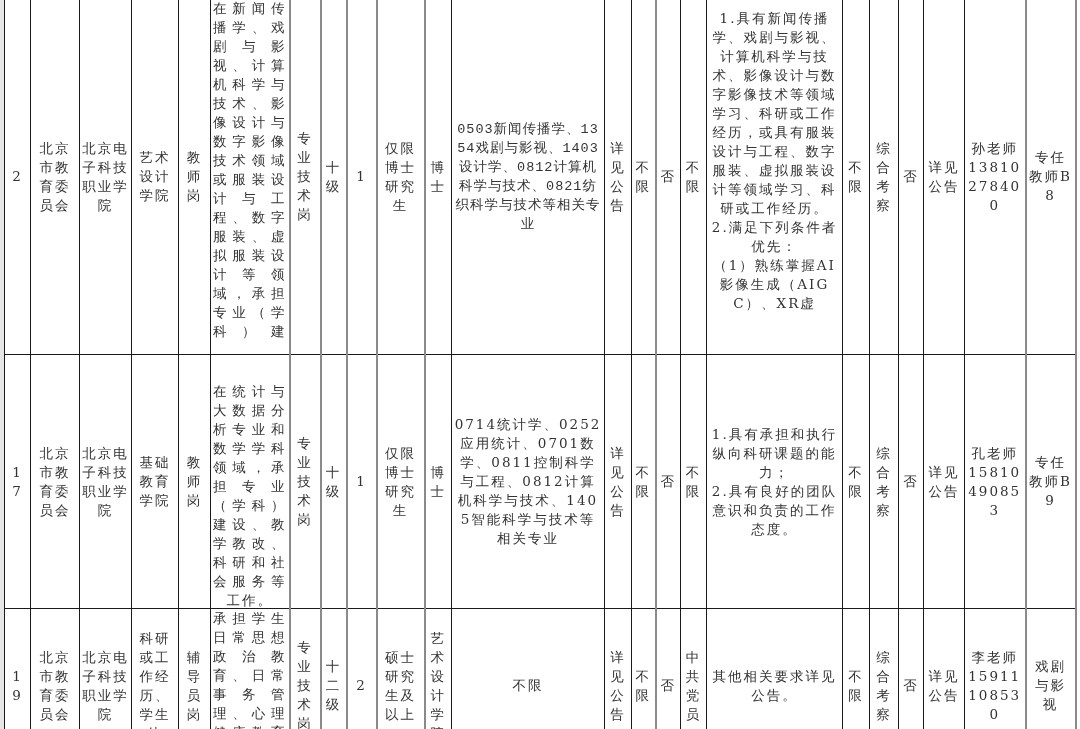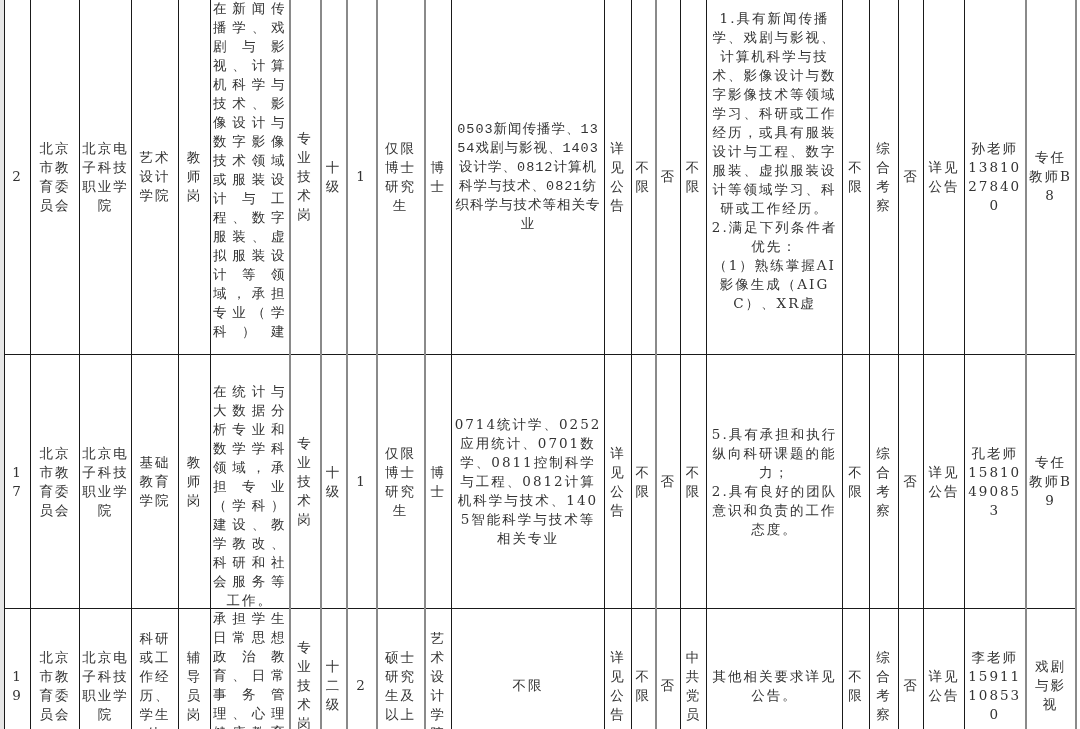--- a/index.html
+++ b/index.html
@@ -105,21 +105,21 @@
     <td class="gray-l">专业技术岗</td>
     <td class="gray-l">十级</td>
     <td class="gray-l num">1</td>
     <td class="gray-l tight">仅限博士研究生</td>
     <td class="gray-l">博士</td>
     <td class="tight">0714统计学、0252应用统计、0701数学、0811控制科学与工程、0812计算机科学与技术、1405智能科学与技术等相关专业</td>
     <td>详见公告</td>
     <td>不限</td>
     <td class="gray-l">否</td>
     <td>不限</td>
-    <td class="req pre">5.具有承担和执行纵向科研课题的能力；
+    <td class="req pre">1.具有承担和执行纵向科研课题的能力；
 2.具有良好的团队意识和负责的工作态度。</td>
     <td>不限</td>
     <td>综合考察</td>
     <td>否</td>
     <td>详见公告</td>
     <td class="tight">孔老师15810490853</td>
     <td class="gray-l gray-r tight">专任教师B9</td>
   </tr>
 
   <tr class="r18">

